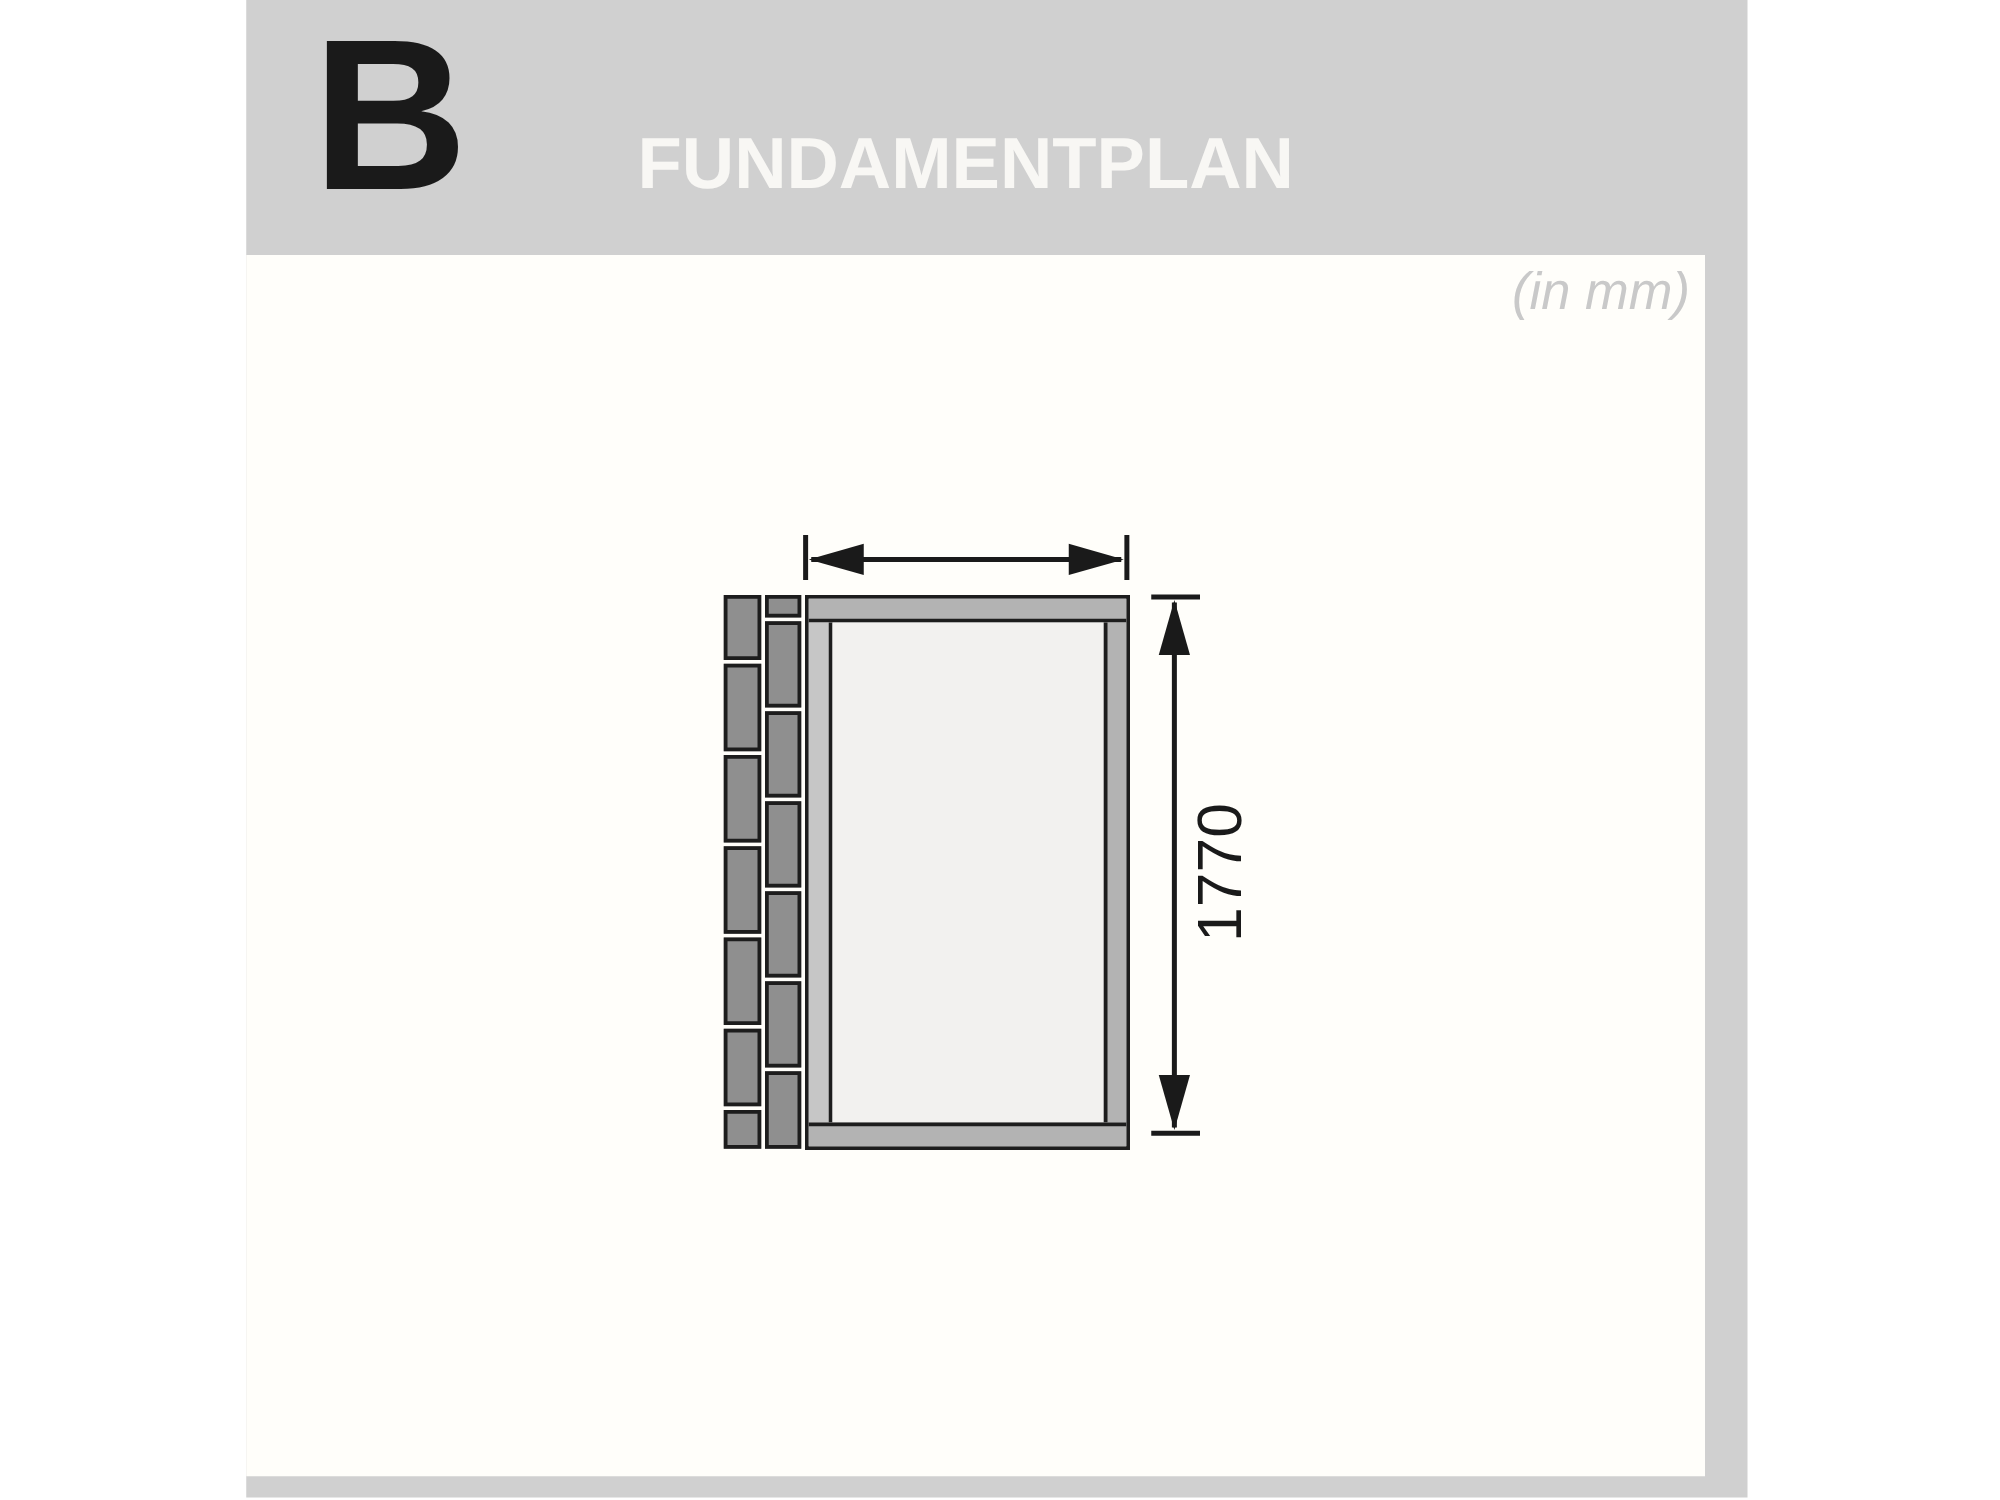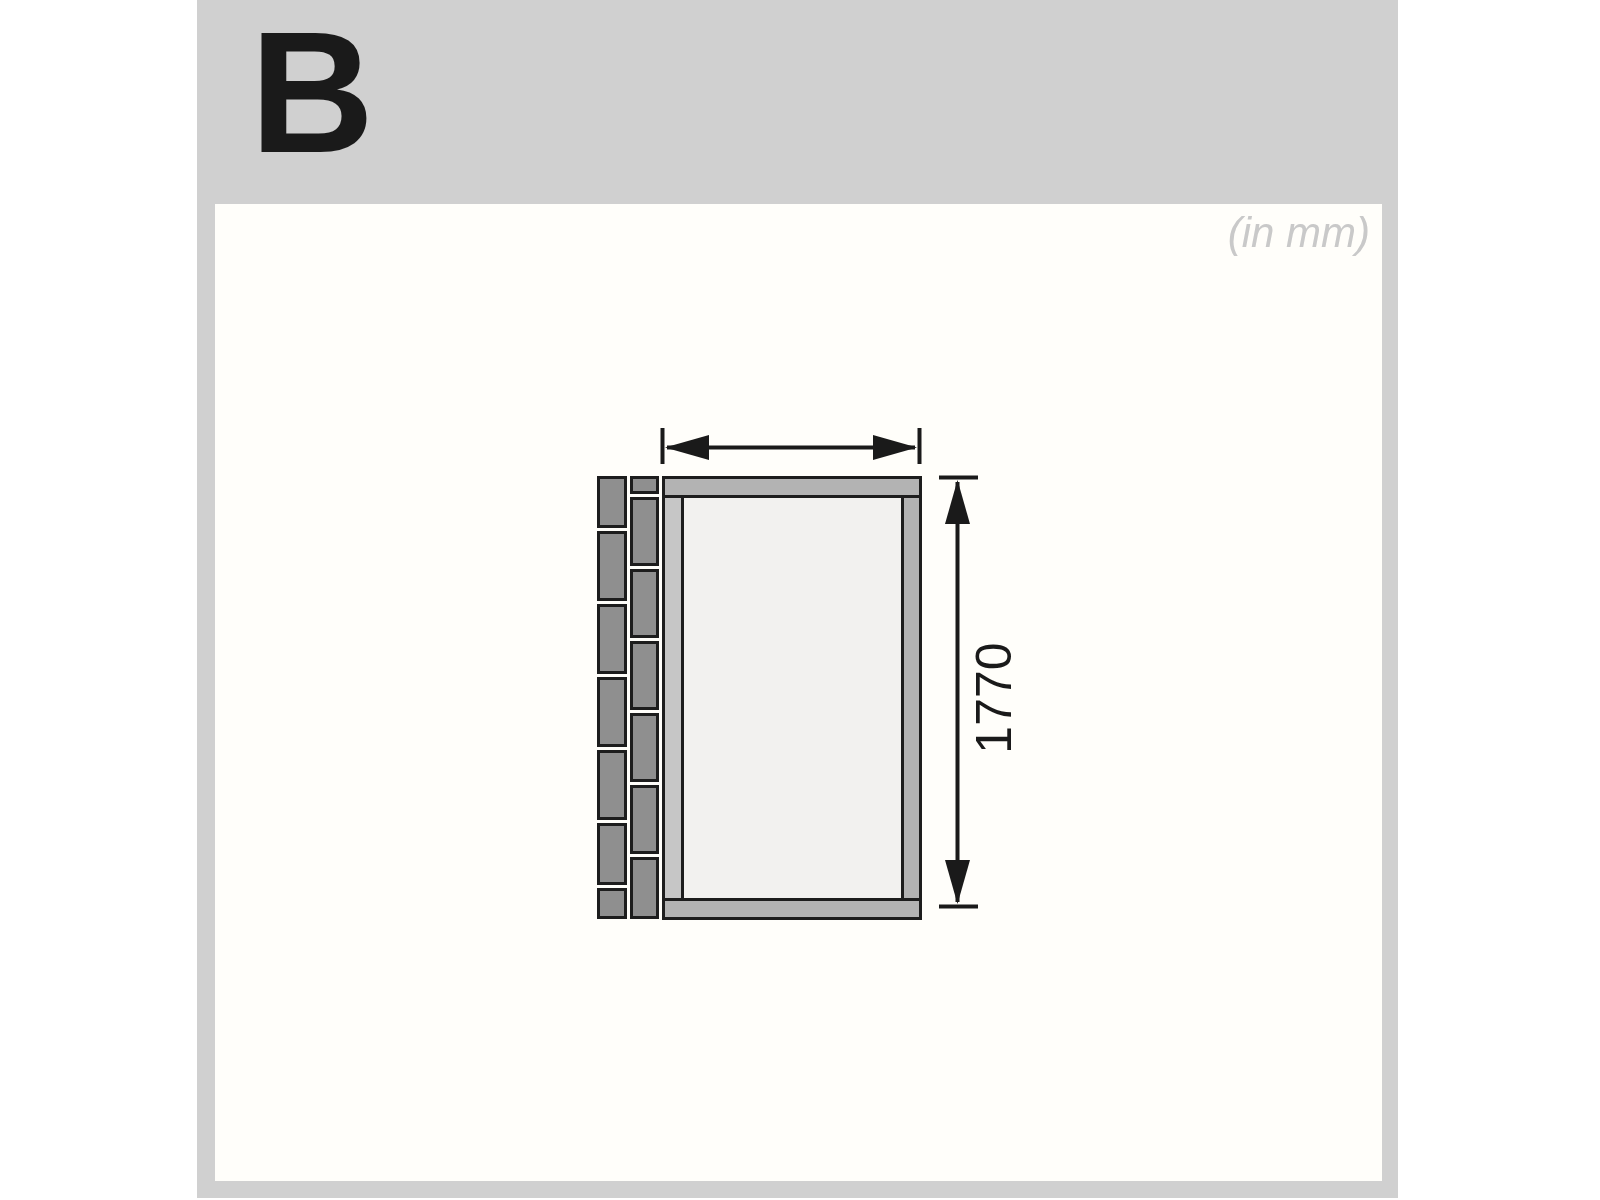--- a/index.html
+++ b/index.html
@@ -46,21 +46,21 @@
     left:313px; top:102px;
     font-size:58px;
     font-weight:bold;
     letter-spacing:0px;
     line-height:1;
     color:var(--title-text);
     white-space:nowrap;
   }
   .content{
     position:absolute;
-    left:18px; top:204px;
+    left:0; top:204px;
     width:1167px; height:977px;
     background:var(--content-bg);
   }
   .units-note{
     position:absolute;
     top:8px; right:12px;
     font-size:42px;
     font-style:italic;
     line-height:1;
     color:var(--note-text);
@@ -145,20 +145,21 @@
   }
 </style>
 </head>
 <body>
 
 <div class="stage">
   <div class="panel">
 
     <div class="section-letter">B</div>
 
+    <div class="section-title">FUNDAMENTPLAN</div>
 
     <div class="content">
 
       <div class="units-note">(in mm)</div>
 
       <div class="brick-col outer">
           <div class="brick" style="height: 52px;"></div>
           <div class="brick" style="height: 70px;"></div>
           <div class="brick" style="height: 70px;"></div>
           <div class="brick" style="height: 70px;"></div>

